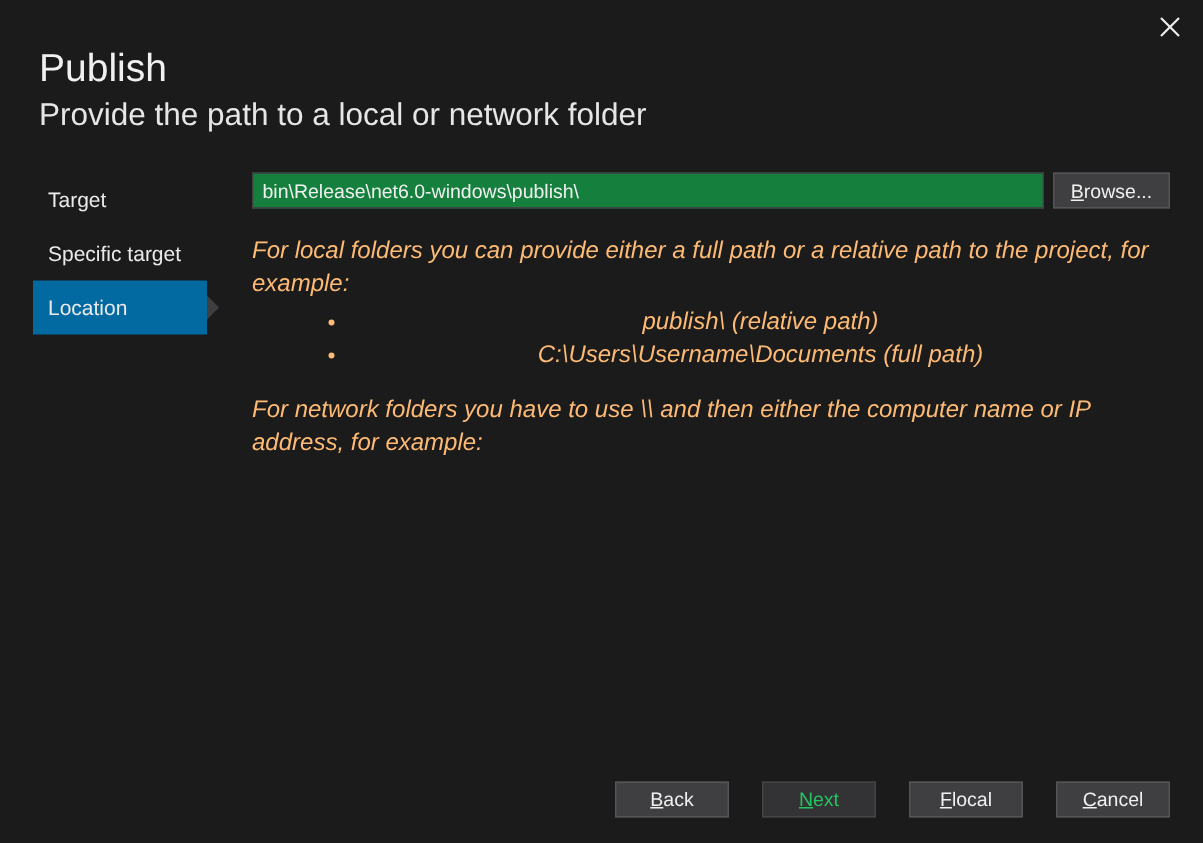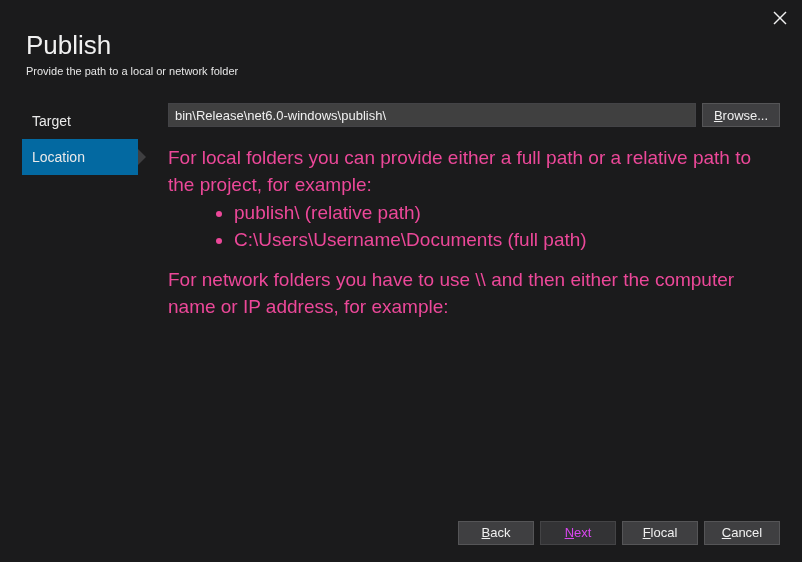--- a/index.html
+++ b/index.html
@@ -25,21 +25,21 @@
   }
   .header {
     padding: 30px 26px 8px 26px;
   }
   .title {
     font-size: 26px;
     font-weight: 400;
     margin: 0 0 4px 0;
   }
   .subtitle {
-    font-size: 11px;
+    font-size: 21px;
     font-weight: 400;
     color: #e6e6e6;
     margin: 0;
   }
   .body {
     display: flex;
     padding: 18px 22px 0 22px;
     gap: 24px;
   }
   .sidebar {
@@ -82,21 +82,21 @@
   .field-row {
     display: flex;
     gap: 6px;
     margin-bottom: 18px;
     align-items: stretch;
   }
   .text-input {
     flex: 0 0 528px;
     width: 528px;
     height: 24px;
-    background: #404040;
+    background: #15803d;
     border: 1px solid #434346;
     color: #f0f0f0;
     font-size: 13px;
     padding: 0 6px;
     font-family: inherit;
     outline: none;
   }
   .btn {
     height: 24px;
     background: #3f3f41;
@@ -105,55 +105,56 @@
     font-size: 13px;
     padding: 0 12px;
     cursor: pointer;
     font-family: inherit;
     display: inline-flex;
     align-items: center;
     justify-content: center;
   }
   .btn.browse { width: 78px; }
   .help-text {
-    font-size: 19px;
+    font-size: 16px;
     line-height: 1.4;
-    color: #ec4899;
+    color: #fdba74;
+    font-style: italic;
   }
   .help-text p { margin: 0 0 2px 0; }
   .help-text ul {
     margin: 0 0 14px 0;
     padding-left: 66px;
     list-style: disc;
   }
-  .help-text li { margin: 0; }
+  .help-text li { margin: 0; text-align: center; }
   .footer {
     position: absolute;
     left: 0; right: 0; bottom: 0;
     height: 60px;
     background: #1b1b1c;
     border-top: 1px solid #1b1b1c;
     display: flex;
     justify-content: flex-end;
     align-items: center;
     padding: 0 22px;
-    gap: 6px;
+    gap: 22px;
   }
   .footer .wiz-btn {
     width: 76px;
     height: 24px;
     background: #3f3f41;
     border: 1px solid #555557;
     color: #f0f0f0;
     font-size: 13px;
     font-family: inherit;
     cursor: pointer;
   }
   .footer .wiz-btn[disabled] {
-    color: #d946ef;
+    color: #22c55e;
     background: #333335;
     border-color: #444446;
     cursor: default;
   }
   .ul { text-decoration: underline; }
 </style>
 </head>
 <body>
 
 <div class="window">
@@ -168,20 +169,23 @@
   <div class="header">
     <div class="title">Publish</div>
     <div class="subtitle">Provide the path to a local or network folder</div>
   </div>
 
   <div class="body">
 
     <div class="sidebar">
       <div class="tab">
         <span>Target</span>
+      </div>
+      <div class="tab">
+        <span>Specific target</span>
       </div>
       <div class="tab active">
         <span>Location</span>
       </div>
     </div>
 
     <div class="main">
       <div class="field-row">
         <input class="text-input" type="text" value="bin\Release\net6.0-windows\publish\" style="">
         <button class="btn browse">

